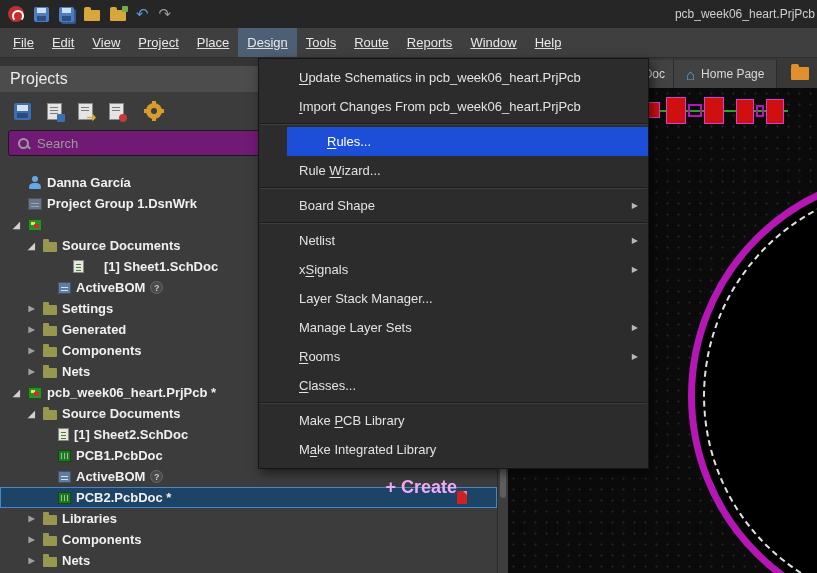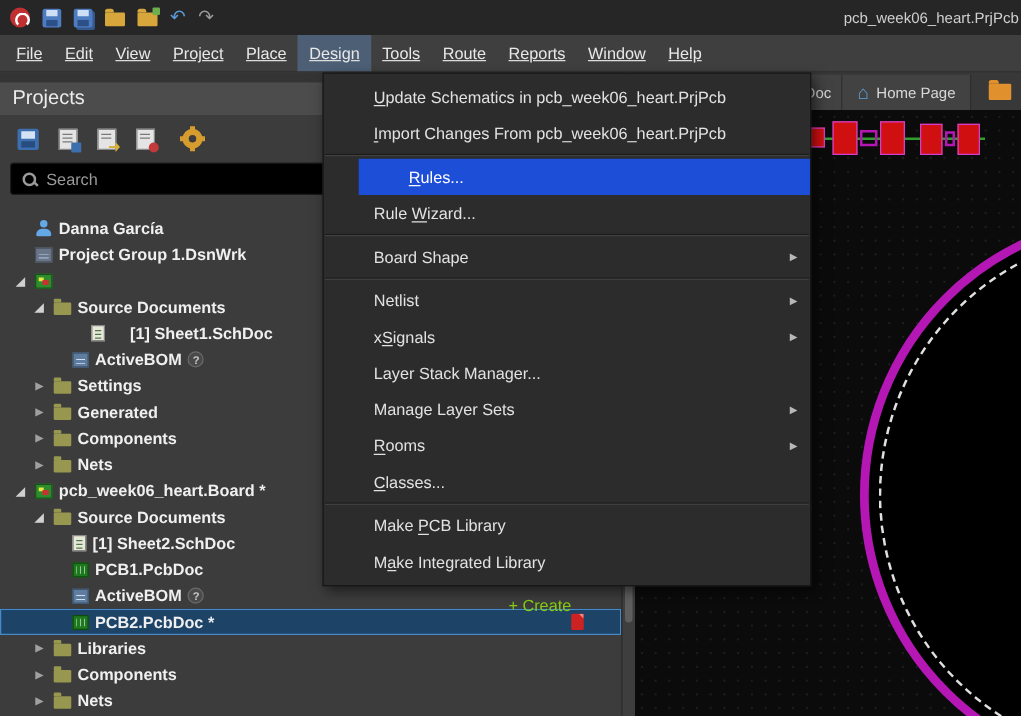--- a/index.html
+++ b/index.html
@@ -43,21 +43,21 @@
   .tb-comp { width:15px; height:17px; background:#e4e4e4; border:1px solid #8a8a8a; }
   .tb-comp::before { content:''; position:absolute; left:2px; top:3px; width:8px; height:1px; background:#7a7a7a; box-shadow:0 3px 0 #7a7a7a; }
   .tb-comp::after { content:''; position:absolute; right:-4px; bottom:-3px; width:9px; height:8px; background:#d8b13c; clip-path:polygon(0 40%, 60% 40%, 60% 0, 100% 50%, 60% 100%, 60% 60%, 0 60%); }
   .tb-refresh { width:15px; height:17px; background:#e4e4e4; border:1px solid #8a8a8a; }
   .tb-refresh::before { content:''; position:absolute; left:2px; top:3px; width:8px; height:1px; background:#7a7a7a; box-shadow:0 3px 0 #7a7a7a; }
   .tb-refresh::after { content:''; position:absolute; right:-4px; bottom:-3px; width:8px; height:8px; background:#c23a3a; border-radius:50%; }
   .tb-gear { width:16px; height:16px; border-radius:50%; background:#d79c2e; margin-left:6px; }
   .tb-gear::before { content:''; position:absolute; left:5px; top:5px; width:6px; height:6px; border-radius:50%; background:#3c3c3c; }
   .tb-gear::after { content:''; position:absolute; left:6px; top:-2px; width:4px; height:4px; background:#d79c2e; box-shadow:0 16px 0 #d79c2e, -8px 8px 0 #d79c2e, 8px 8px 0 #d79c2e; }
 
-  .search-box { margin:0 8px; height:26px; background:#000000; border:1px solid #1a1a1a; border-radius:3px; display:flex; align-items:center; padding:0 8px; gap:7px; }
+  .search-box { margin:0 8px; height:26px; background:#701a75; border:1px solid #1a1a1a; border-radius:3px; display:flex; align-items:center; padding:0 8px; gap:7px; }
   .ic-search { width:13px; height:13px; position:relative; flex:none; }
   .ic-search::before { content:''; position:absolute; left:1px; top:1px; width:7px; height:7px; border:2px solid #9a9a9a; border-radius:50%; }
   .ic-search::after { content:''; position:absolute; left:9px; top:9px; width:5px; height:2px; background:#9a9a9a; transform:rotate(45deg); }
   .search-input { flex:1; background:transparent; border:none; outline:none; color:#cccccc; font-size:13px; font-family:"Liberation Sans", sans-serif; }
   .search-input::placeholder { color:#9a9a9a; }
 
   .tree { margin-top:16px; font-size:13px; font-weight:bold; color:#f0f0f0; }
   .tree-row { height:21px; display:flex; align-items:center; gap:5px; white-space:nowrap; }
   .tree-row.selected { background:#1d4367; box-shadow:inset 0 0 0 1px #4788c8; }
   .tw-arrow { width:13px; text-align:center; flex:none; }
@@ -78,21 +78,21 @@
   .ic-folder { width:14px; height:10px; background:#97974f; border-radius:1px; margin-top:2px; }
   .ic-folder::before { content:''; position:absolute; top:-3px; left:0; width:6px; height:3px; background:#97974f; border-radius:1px 1px 0 0; }
   .ic-sheet { width:11px; height:13px; background:#e8e8d8; border:1px solid #888; }
   .ic-sheet::before { content:''; position:absolute; left:2px; right:2px; top:3px; height:1px; background:#4a7a4a; box-shadow:0 3px 0 #4a7a4a, 0 6px 0 #4a7a4a; }
   .ic-bom { width:13px; height:12px; background:#5f7d9e; border:1px solid #3d5570; }
   .ic-bom::before { content:''; position:absolute; inset:2px; background:repeating-linear-gradient(0deg,#cfe0f0 0 1px, transparent 1px 3px); }
   .ic-pcbdoc { width:13px; height:12px; background:#1f7a1f; border:1px solid #0f4a0f; }
   .ic-pcbdoc::before { content:''; position:absolute; inset:2px; background:repeating-linear-gradient(90deg, rgba(255,255,255,.55) 0 1px, transparent 1px 3px); }
   .badge-help { width:13px; height:13px; border-radius:50%; background:#4a4a4a; border:1px solid #6a6a6a; color:#c8c8c8; font-size:9px; line-height:12px; text-align:center; flex:none; font-weight:bold; }
 
-  .create-link { position:absolute; top:419px; right:40px; font-size:13px; color:#84cc16; font-weight:normal; }
+  .create-link { position:absolute; top:419px; right:40px; font-size:18px; color:#f0abfc; font-weight:bold; }
 
   
   .scroll-strip { position:absolute; left:497px; top:58px; width:11px; bottom:0; background:#3e3e3e; border-left:1px solid #2b2b2b; }
   .scroll-thumb { position:absolute; left:2px; right:2px; top:130px; height:310px; background:#5e5e5e; border-radius:4px; }
 
   
   .editor { position:absolute; left:508px; top:58px; right:0; bottom:0; background:#2e2e2e; }
   .tab-bar { height:30px; background:#383838; display:flex; align-items:flex-end; }
   .tab { height:28px; display:flex; align-items:center; gap:6px; padding:0 12px; background:#424242; color:#d8d8d8; font-size:12px; border-right:1px solid #2c2c2c; position:relative; }
   .tab.partial { width:166px; overflow:hidden; }
@@ -218,21 +218,21 @@
           <span>Components</span>
         </div>
         <div class="tree-row" style="padding-left: 25px;">
           <span class="tw-arrow closed">▶</span>
           <span class="icn ic-folder"></span>
           <span>Nets</span>
         </div>
         <div class="tree-row" style="padding-left: 10px;">
           <span class="tw-arrow open">◢</span>
           <span class="icn ic-prj"></span>
-          <span>pcb_week06_heart.Board *</span>
+          <span>pcb_week06_heart.PrjPcb *</span>
         </div>
         <div class="tree-row" style="padding-left: 25px;">
           <span class="tw-arrow open">◢</span>
           <span class="icn ic-folder"></span>
           <span>Source Documents</span>
         </div>
         <div class="tree-row" style="padding-left: 40px;">
           <span class="tw-arrow"></span>
           <span class="icn ic-sheet"></span>
           <span>[1] Sheet2.SchDoc</span>

